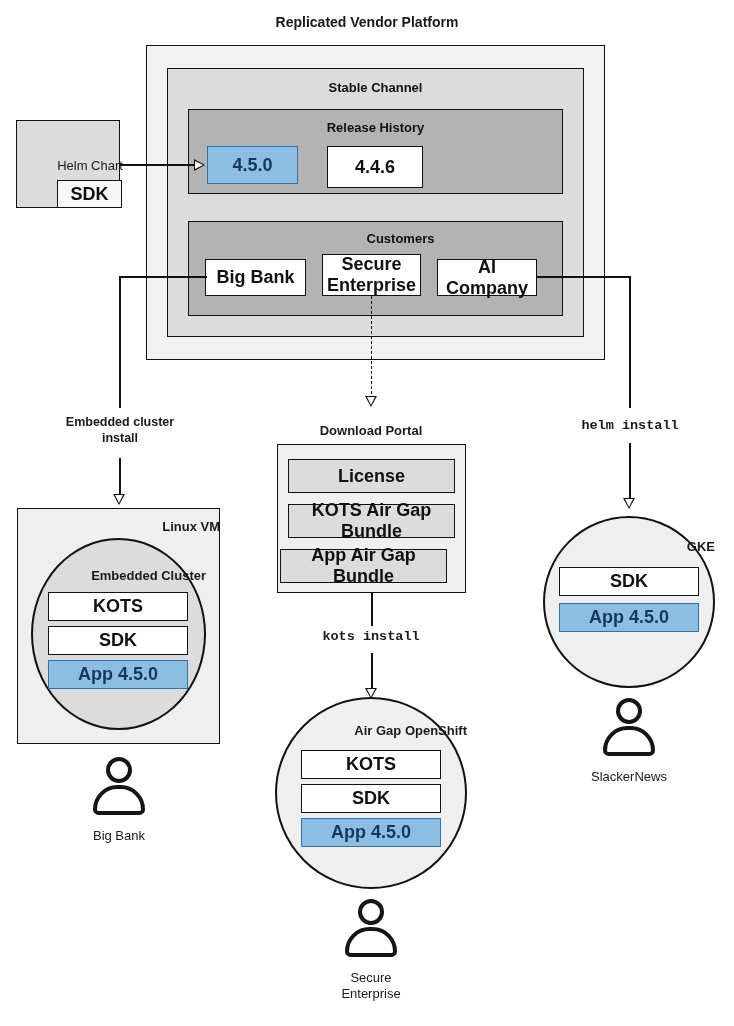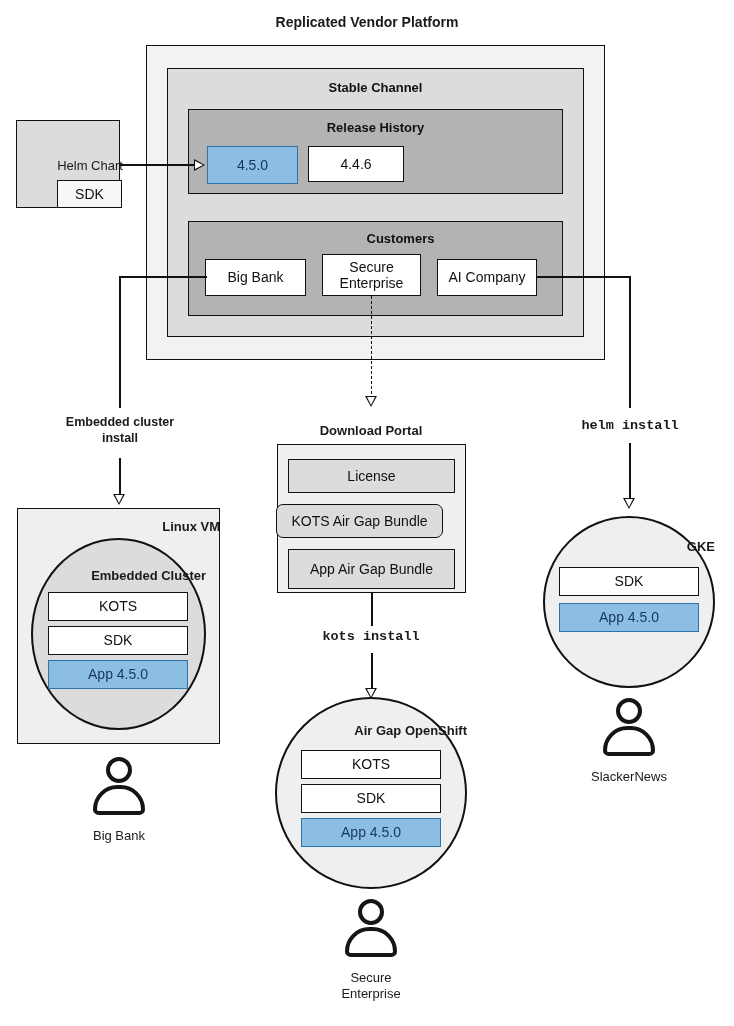--- a/index.html
+++ b/index.html
@@ -15,21 +15,21 @@
   .outer-plat{background:#f2f2f2;}
   .chan{background:#dcdcdc;}
   .sect{background:#b3b3b3;}
 
   .sect-title{position:absolute;width:100%;left:0;text-align:center;
               font-weight:bold;font-size:13px;color:#101010;}
 
   
   .chip{position:absolute;box-sizing:border-box;border:1.8px solid #111;
         background:#ffffff;display:flex;align-items:center;justify-content:center;
-        text-align:center;font-weight:normal;font-size:14px;line-height:1.15;color:#101010;}
+        text-align:center;font-weight:bold;font-size:18px;line-height:1.15;color:#101010;}
   .chip.blue{background:#8cbee3;border-color:#2e74a8;color:#17365d;}
   .chip.grey{background:#dcdcdc;}
 
   
   .helm{position:absolute;box-sizing:border-box;border:1.8px solid #111;background:#dcdcdc;}
   .helm-label{position:absolute;width:100%;text-align:center;font-weight:normal;font-size:13px;padding-left:22px;}
 
   
   .vmbox{position:absolute;box-sizing:border-box;border:1.8px solid #111;background:#efefef;}
   .ellipse{position:absolute;box-sizing:border-box;border:2px solid #111;
@@ -75,21 +75,21 @@
 
   <div class="box outer-plat" style="left:146px;top:45px;width:459px;height:315px;"></div>
 
   <div class="box chan" style="left:167px;top:68px;width:417px;height:269px;"></div>
   <div class="sect-title" style="left:167px;top:80px;width:417px;">Stable Channel</div>
 
   <div class="box sect" style="left:188px;top:109px;width:375px;height:85px;"></div>
   <div class="sect-title" style="left:188px;top:120px;width:375px;">Release History</div>
 
   <div class="chip blue" style="left:207px;top:146px;width:91px;height:38px;">4.5.0</div>
-  <div class="chip" style="left:308px;top:146px;width:96px;height:36px;">4.4.6</div>
+  <div class="chip" style="left:327px;top:146px;width:96px;height:42px;">4.4.6</div>
 
   <div class="box sect" style="left:188px;top:221px;width:375px;height:95px;"></div>
   <div class="sect-title" style="left:188px;top:231px;width:425px;">Customers</div>
 
   <div class="chip" style="left:205px;top:259px;width:101px;height:37px;">
       <span>Big Bank</span>
     </div>
   <div class="chip" style="left:322px;top:254px;width:99px;height:42px;white-space:pre-line;"><span>Secure
 Enterprise</span></div>
   <div class="chip" style="left:437px;top:259px;width:100px;height:37px;">
@@ -115,22 +115,22 @@
 
   <div class="ln h" style="left:536px;top:276px;width:94px;"></div>
   <div class="ln v" style="left:629px;top:276px;height:132px;"></div>
   <div class="lbl mono" style="left:549px;top:418px;width:162px;font-size:13.5px;">helm install</div>
   <div class="ln v" style="left:629px;top:443px;height:58px;"></div>
   <div class="arrow-d" style="left:623px;top:498px;"></div>
 
   <div class="lbl" style="left:291px;top:423px;width:160px;font-size:13px;">Download Portal</div>
   <div class="box" style="left:277px;top:444px;width:189px;height:149px;background:#efefef;"></div>
   <div class="chip grey" style="left:288px;top:459px;width:167px;height:34px;">License</div>
-  <div class="chip grey" style="left:276px;top:504px;width:167px;height:34px;border-radius:7px;">KOTS Air Gap Bundle</div>
-  <div class="chip grey" style="left:288px;top:549px;width:167px;height:40px;">App Air Gap Bundle</div>
+  <div class="chip grey" style="left:288px;top:504px;width:167px;height:34px;">KOTS Air Gap Bundle</div>
+  <div class="chip grey" style="left:280px;top:549px;width:167px;height:34px;">App Air Gap Bundle</div>
 
   <div class="ln v" style="left:371px;top:593px;height:33px;"></div>
   <div class="lbl mono" style="left:291px;top:629px;width:160px;font-size:13.5px;">kots install</div>
   <div class="ln v" style="left:371px;top:653px;height:38px;"></div>
   <div class="arrow-d" style="left:365px;top:688px;"></div>
 
   <div class="vmbox" style="left:17px;top:508px;width:203px;height:236px;"></div>
   <div class="node-title" style="left:17px;top:519px;width:203px;">Linux VM</div>
   <div class="ellipse" style="left:31px;top:538px;width:175px;height:192px;"></div>
   <div class="node-title" style="left:31px;top:568px;width:175px;">Embedded Cluster</div>

